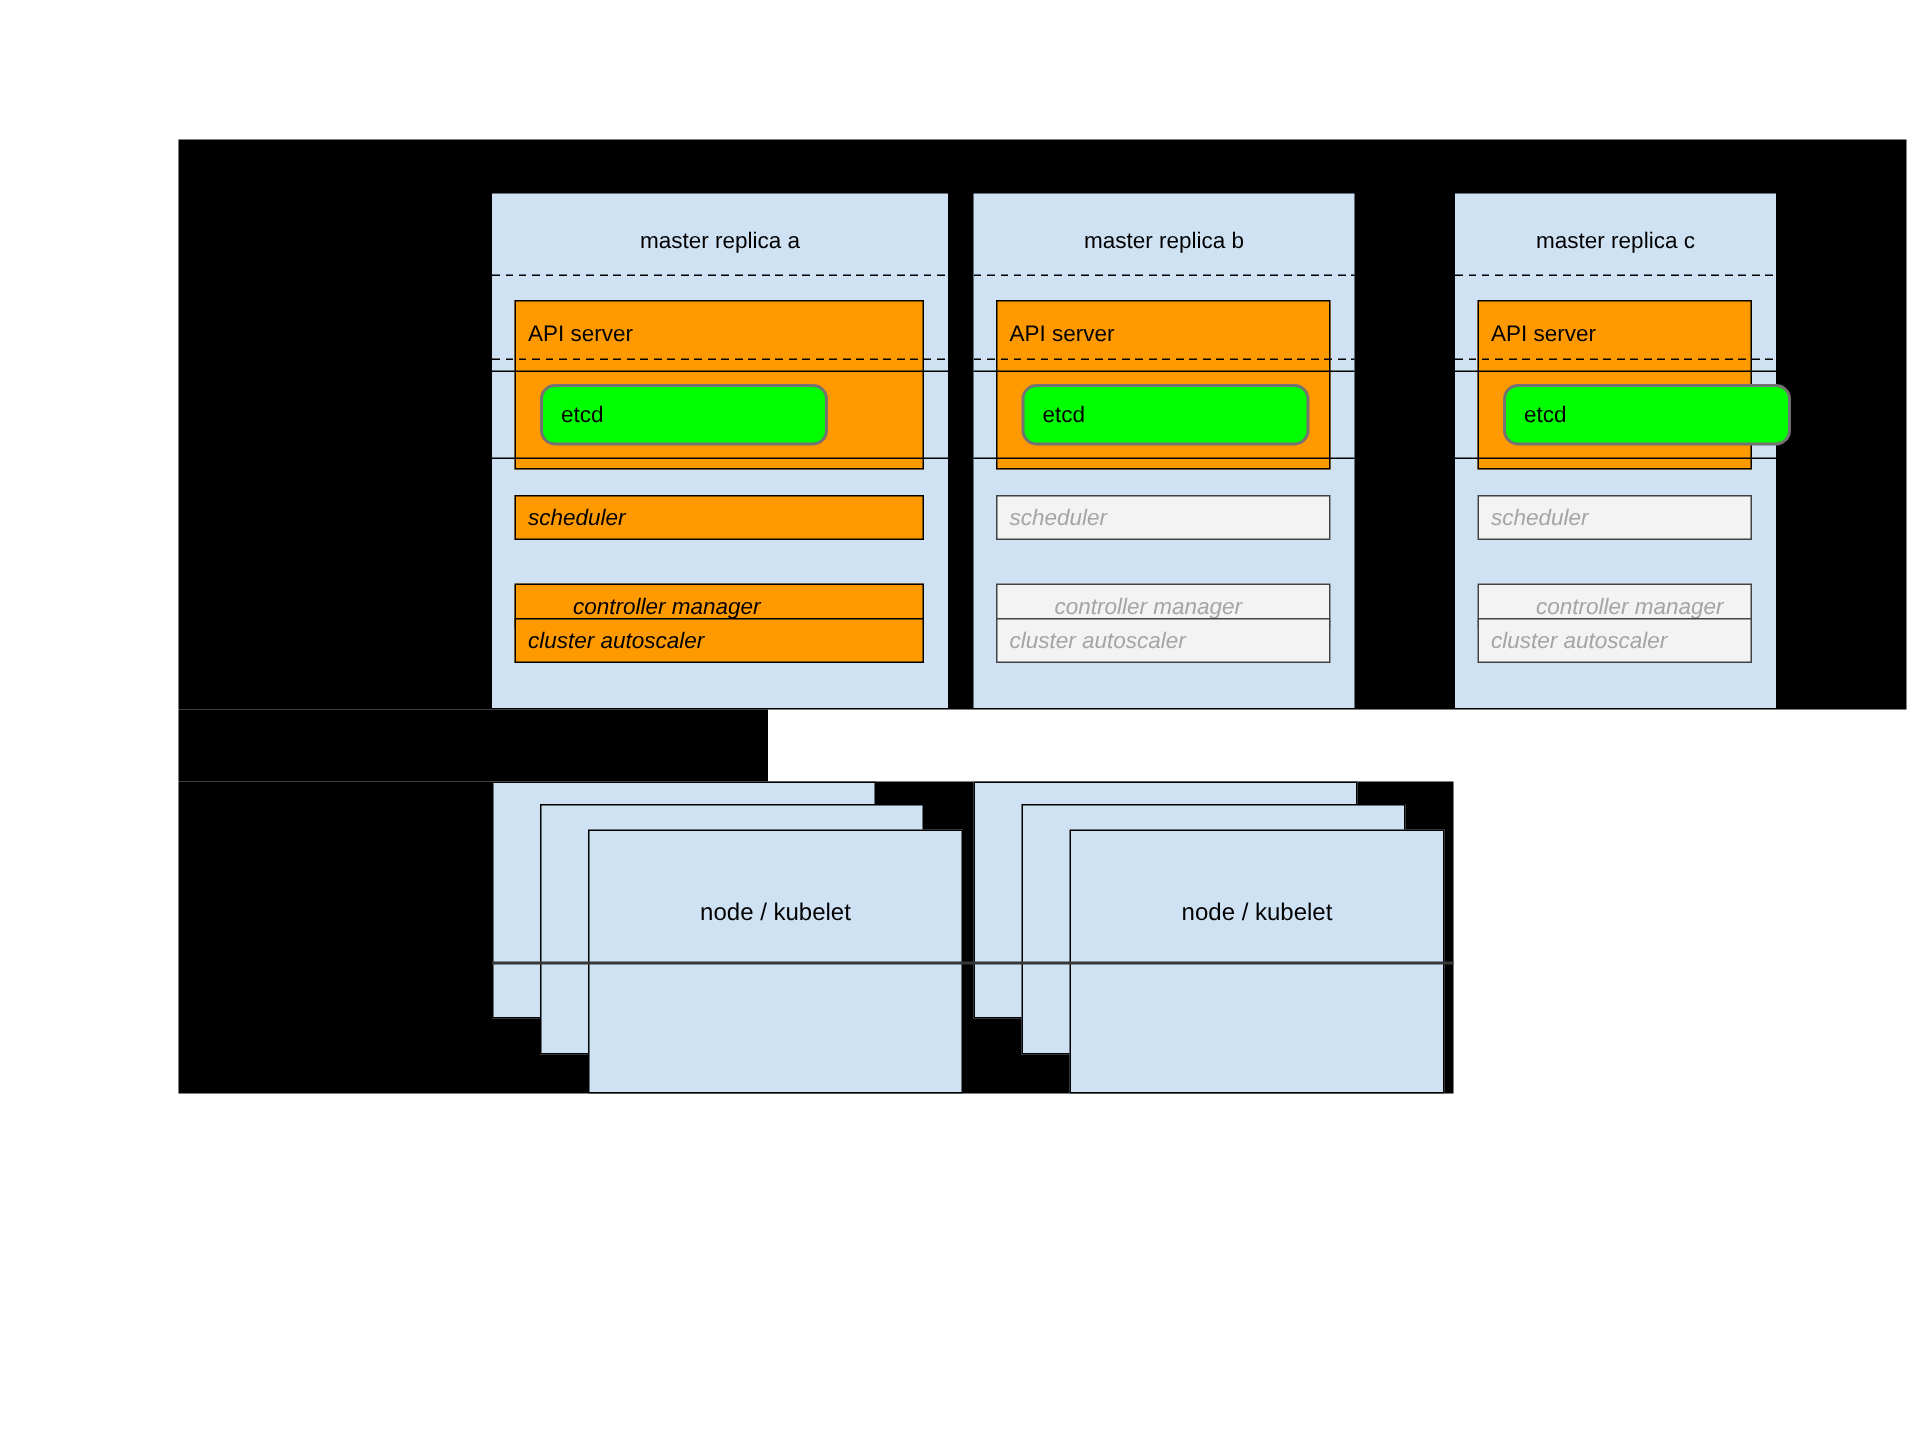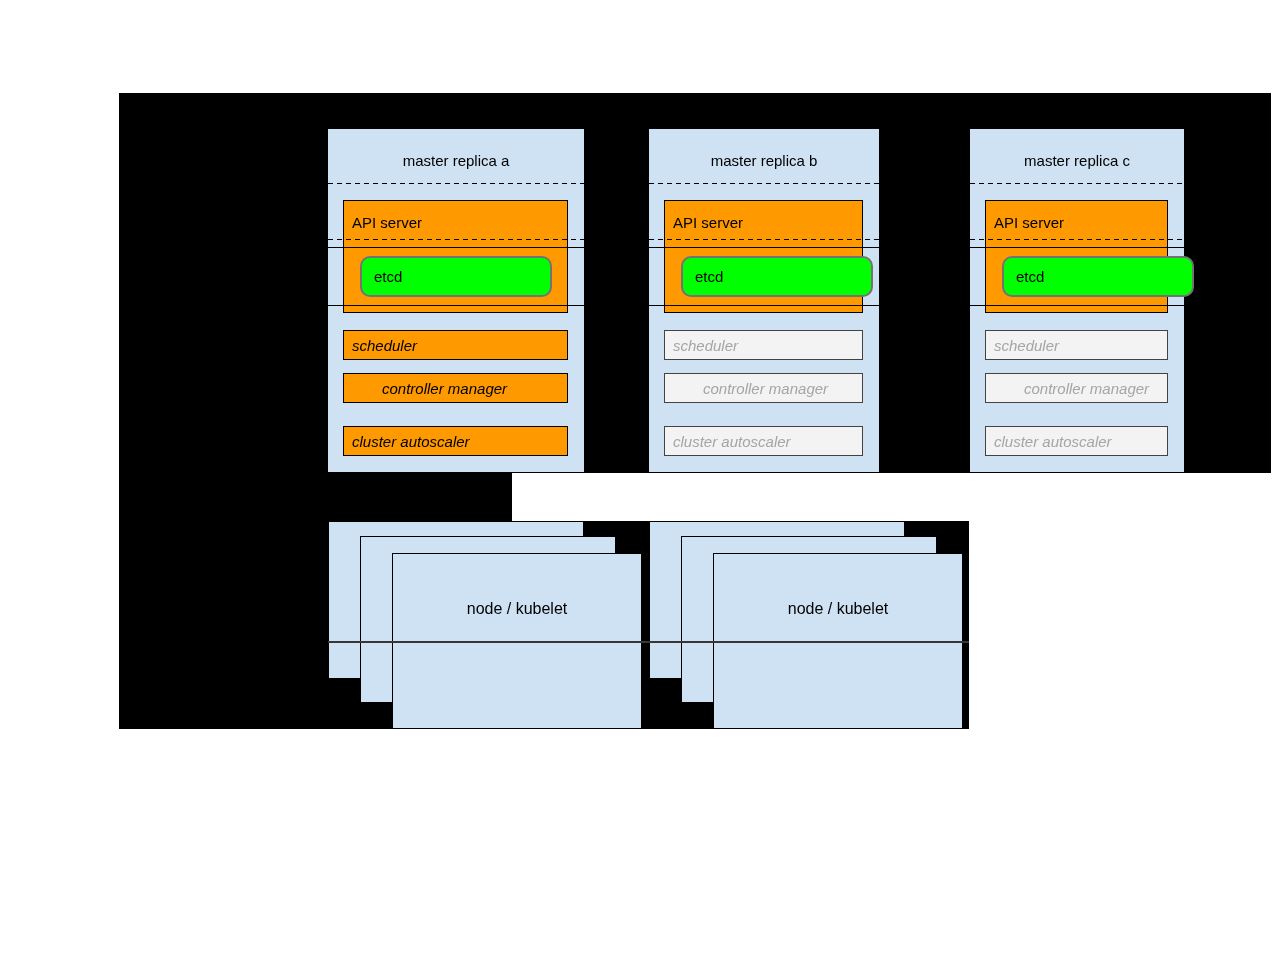--- a/index.html
+++ b/index.html
@@ -27,41 +27,41 @@
   .api{top:71px;height:113px;background:var(--active-orange,#ff9900);}
   .api-label{position:absolute;top:12px;left:8px;line-height:20px;}
   .etcd{
     position:absolute;left:16px;top:55px;width:192px;height:41px;box-sizing:border-box;
     background:var(--etcd-green,#00ff00);border:2px solid #737373;border-radius:10px;
     display:flex;align-items:center;padding-left:12px;z-index:4;
   }
   .row{height:30px;display:flex;align-items:center;padding-left:8px;font-style:italic;}
   .row.active{background:var(--active-orange,#ff9900);color:#000;}
   .row.inactive{background:var(--inactive-fill,#f3f3f3);color:var(--inactive-text,#a5a5a5);border-color:var(--inactive-border,#434343);}
-  .r1{top:201px;}.r2{top:244px;padding-left:38px;}.r3{top:297px;}
+  .r1{top:201px;}.r2{top:260px;padding-left:38px;}.r3{top:283px;}
 
   
   .nodegroup{position:absolute;top:521px;width:322px;height:209px;z-index:1;}
   .nlayer{position:absolute;background:var(--panel-blue,#cfe2f3);border:1.5px solid #000;box-sizing:border-box;}
   .n-back{left:0;top:0;width:256px;height:158px;}
   .n-mid{left:32px;top:15px;width:256px;height:167px;}
   .n-front{left:64px;top:32px;width:250px;height:176px;}
   .n-label{position:absolute;top:45px;left:0;right:0;text-align:center;font-size:16px;line-height:20px;}
   .node-line{position:absolute;left:328px;top:641px;width:641px;height:2px;background:#373737;z-index:3;}
 </style>
 </head>
 <body>
 
 <div class="canvas">
 
   <div class="bg bg-a"></div>
   <div class="bg bg-b"></div>
   <div class="bg bg-c"></div>
 
-  <div class="master" style="left:328px;width:256px;">
+  <div class="master" style="left:328px;width:304px;">
     <div class="m-title">master replica a</div>
     <div class="line dash l-dash1"></div>
     <div class="comp api">
       <span class="api-label">API server</span>
       <div class="etcd">
         <span>etcd</span>
       </div>
     </div>
     <div class="line dash l-dash2"></div>
     <div class="line solid l-solid1"></div>
@@ -70,21 +70,21 @@
       <span>scheduler</span>
     </div>
     <div class="comp row active r2">
       <span>controller manager</span>
     </div>
     <div class="comp row active r3">
       <span>cluster autoscaler</span>
     </div>
   </div>
 
-  <div class="master" style="left:649px;width:230px;">
+  <div class="master" style="left:649px;width:254px;">
     <div class="m-title">master replica b</div>
     <div class="line dash l-dash1"></div>
     <div class="comp api">
       <span class="api-label">API server</span>
       <div class="etcd">
         <span>etcd</span>
       </div>
     </div>
     <div class="line dash l-dash2"></div>
     <div class="line solid l-solid1"></div>

